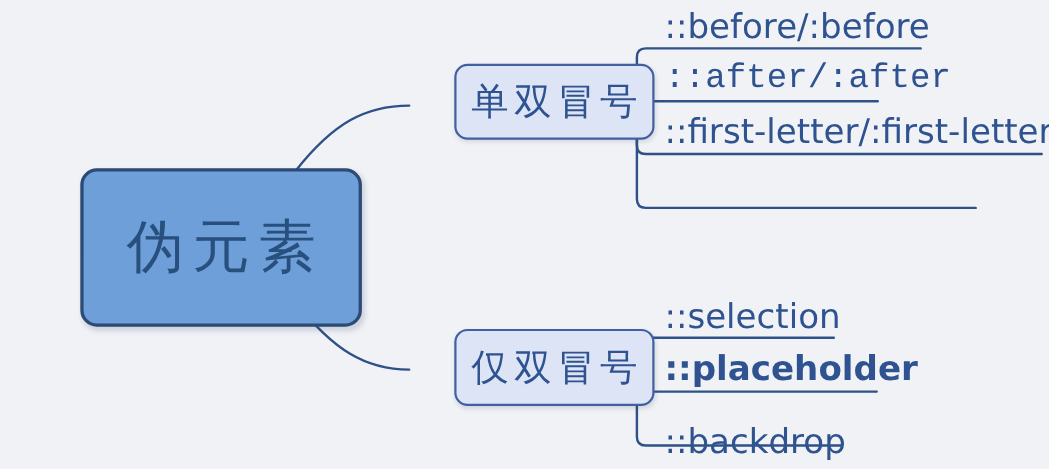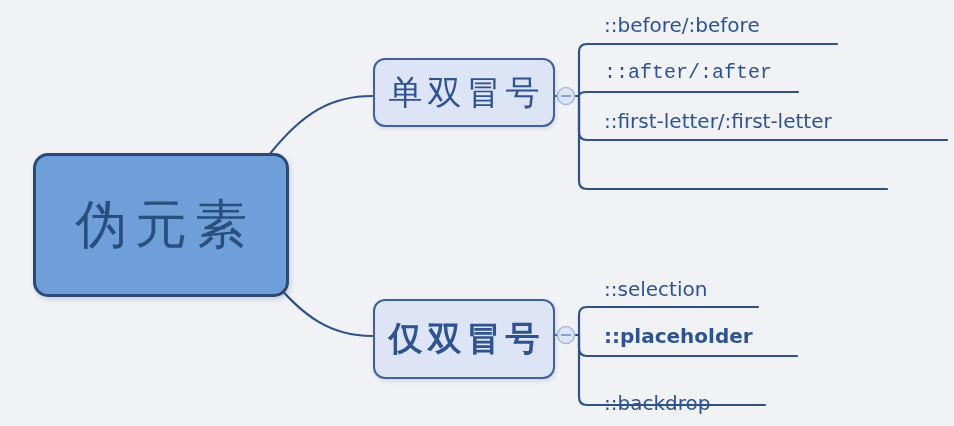--- a/index.html
+++ b/index.html
@@ -19,20 +19,21 @@
   html,body{margin:0;padding:0;}
   body{background:var(--bg);font-family:"DejaVu Sans","Liberation Sans",sans-serif;}
   .canvas{
     position:relative;width:954px;height:426px;overflow:hidden;
     background:var(--bg);
   }
   .connector-layer{position:absolute;left:0;top:0;width:954px;height:426px;}
   .node{
     position:absolute;display:flex;align-items:center;justify-content:center;
     box-sizing:border-box;
+    margin-left:40px;
   }
   .root-node{
     left:33px;top:153px;width:256px;height:144px;
     background:var(--root-fill);
     border:3px solid var(--root-border);
     border-radius:15px;
     box-shadow:2px 3px 5px rgba(40,60,100,0.18);
     cursor:pointer;
   }
   .root-node .label{
@@ -42,29 +43,29 @@
   }
   .branch-node{
     left:373px;width:182px;height:69px;
     background:var(--branch-fill);
     border:2.5px solid var(--branch-border);
     border-radius:12px;
     box-shadow:1px 2px 4px rgba(40,60,100,0.15);
     cursor:pointer;
   }
   .branch-node.b1{top:58px;}
-  .branch-node.b2{top:299px;height:80px;font-weight:bold;}
+  .branch-node.b2{top:299px;height:70px;}
   .branch-node .label{
     font-family:"Liberation Serif","DejaVu Serif",serif;
     font-size:34px;color:var(--branch-text);
     letter-spacing:5px;text-indent:5px;white-space:nowrap;
   }
   .leaf{
     position:absolute;left:604px;transform:translateY(-50%);
-    font-size:20px;color:var(--leaf-text);
+    font-size:31px;color:var(--leaf-text);
     white-space:nowrap;cursor:pointer;line-height:1.15;
   }
 </style>
 </head>
 <body>
 
 <div class="canvas">
 
   <svg class="connector-layer" viewBox="0 0 954 426">
     <g fill="none" stroke="var(--line)" stroke-width="2.2" stroke-linecap="round">

